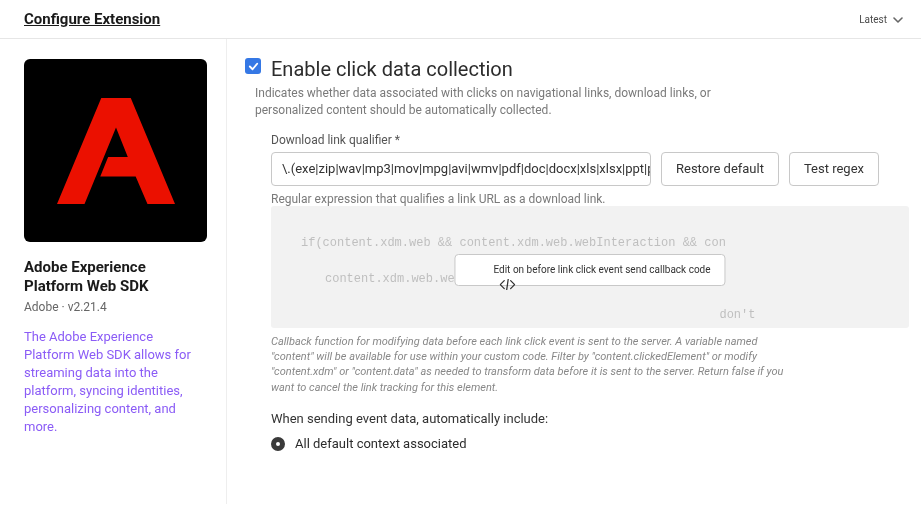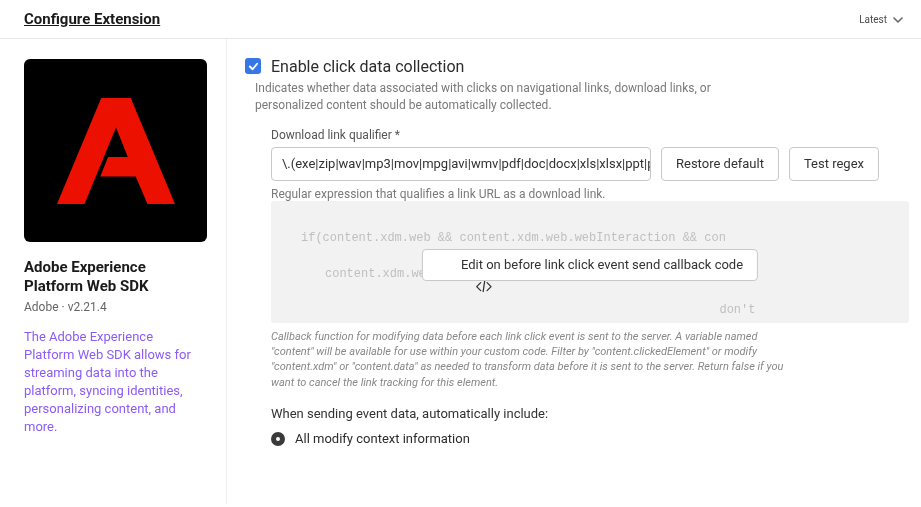--- a/index.html
+++ b/index.html
@@ -88,21 +88,21 @@
       border-radius: 3px;
       display: flex;
       align-items: center;
       justify-content: center;
       flex-shrink: 0;
       margin-top: 1px;
       cursor: pointer;
     }
     .check-box svg { width: 11px; height: 11px; }
     .section-label {
-      font-size: 16px;
+      font-size: 20px;
       color: #2c2c2c;
     }
     .helper {
       font-size: 12px;
       color: #7a7a7a;
       line-height: 1.4;
       margin-left: 10px;
       margin-top: 4px;
       max-width: 480px;
     }
@@ -180,21 +180,21 @@
       transform: translateX(-50%);
       background: #fff;
       border: 1px solid #c8c8c8;
       border-radius: 4px;
       height: 32px;
       padding: 0 14px;
       display: flex;
       align-items: center;
       gap: 8px;
       font-family: -apple-system, BlinkMacSystemFont, "Segoe UI", Roboto, Arial, sans-serif;
-      font-size: 13px;
+      font-size: 10px;
       color: #333;
       cursor: pointer;
     }
     .code-icon { width: 16px; height: 12px; }
     .callback-desc {
       font-size: 11px;
       font-style: italic;
       color: #888;
       line-height: 1.4;
       margin-top: 6px;
@@ -286,16 +286,16 @@
           </span>
           <span>Edit on before link click event send callback code</span>
         </div>
       </div>
       <div class="callback-desc">Callback function for modifying data before each link click event is sent to the server. A variable named "content" will be available for use within your custom code. Filter by "content.clickedElement" or modify "content.xdm" or "content.data" as needed to transform data before it is sent to the server. Return false if you want to cancel the link tracking for this element.</div>
     </div>
 
     <div class="auto-include">When sending event data, automatically include:</div>
     <div class="radio-row">
       <div class="radio"></div>
-      <div class="radio-label">All modify context information</div>
+      <div class="radio-label">All default context associated</div>
     </div>
   </section>
 </div>
 
 </body></html>

